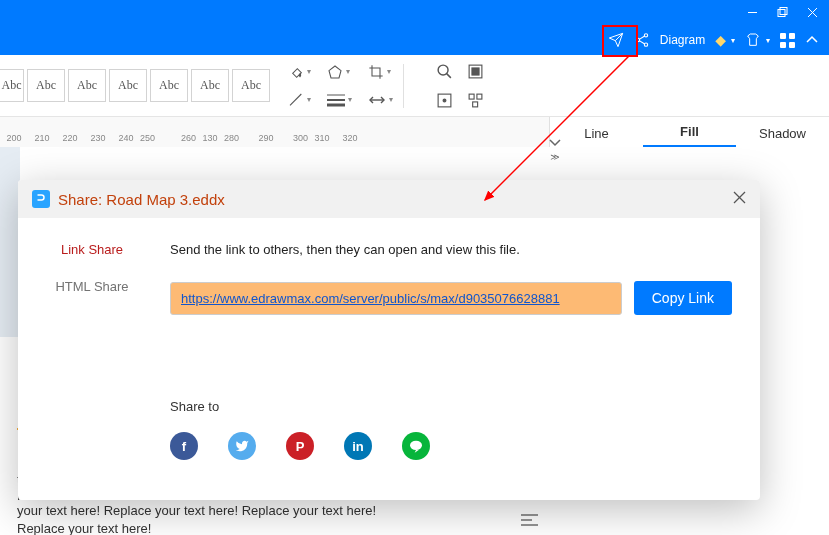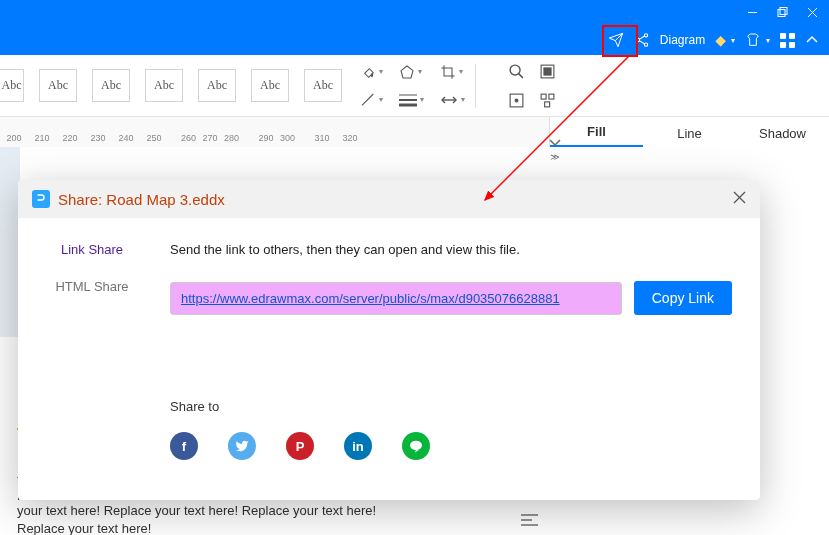--- a/index.html
+++ b/index.html
@@ -4,21 +4,21 @@
 <style>
 *{box-sizing:border-box;margin:0;padding:0;font-family:"Segoe UI",Arial,sans-serif}
 body{width:829px;height:535px;overflow:hidden;background:#fff;font-size:13px;position:relative}
 .titlebar{height:25px;background:#007aff;display:flex;justify-content:flex-end;align-items:center;padding-right:2px}
 .titlebar button{width:30px;height:25px;background:none;border:none;color:#fff;display:inline-flex;align-items:center;justify-content:center;font-size:13px}
 .topbar{height:30px;background:#007aff;display:flex;justify-content:flex-end;align-items:center;padding-right:10px;color:#fff;gap:10px}
 .topbar .item{display:inline-flex;align-items:center;gap:2px;font-size:12px}
 .hl{border:2px solid red;position:absolute;top:25px;left:602px;width:36px;height:32px;z-index:50}
 svg.arrow{position:absolute;top:55px;left:480px;z-index:40;pointer-events:none}
 .ribbon{height:62px;background:#fff;border-bottom:1px solid #e5e5e5;display:flex;align-items:center;padding-left:0px}
-.abc-group{display:flex;gap:15px}
+.abc-group{display:flex;gap:3px}
 .abc-btn{width:38px;height:33px;border:1px solid #d3d3d3;background:#fff;display:flex;align-items:center;justify-content:center;font-size:12px;color:#555;font-family:Georgia,serif}
 .abc-btn.partial{border-left:none;width:24px}
 .tool-group{margin-left:18px;display:grid;grid-template-columns:repeat(3,auto);grid-template-rows:repeat(2,auto);gap:12px 16px;align-items:center}
 .tool-group2{margin-left:22px;display:grid;grid-template-columns:repeat(2,auto);grid-template-rows:repeat(2,auto);gap:12px 14px;align-items:center}
 .tool{color:#555;font-size:14px;display:inline-flex;align-items:center}
 .caret{font-size:8px;margin-left:3px;color:#888}
 .ruler-area{height:30px;display:flex;border-bottom:6px solid #3b82f6}
 .ruler{flex:1;height:30px;position:relative;overflow:hidden;background:#f9f9f9;font-size:9px;color:#888}
 .tabstrip{width:280px;height:30px;display:flex;align-items:flex-end;background:#fff;border-left:1px solid #e0e0e0}
 .tab{flex:1;text-align:center;font-size:13px;padding:6px 0;color:#333}
@@ -30,25 +30,25 @@
 
 .dialog{position:absolute;left:18px;top:180px;width:742px;height:320px;background:#fff;border-radius:4px;box-shadow:0 10px 40px rgba(0,0,0,.25);display:flex;flex-direction:column;overflow:hidden}
 .dlg-head{height:38px;background:#f1f1f1;display:flex;align-items:center;padding:0 14px;gap:8px}
 .dlg-head .title{font-weight:400;font-size:15px;color:#c2410c}
 .dlg-head .spacer{flex:1}
 .dlg-head .close{color:#555;font-size:16px;background:none;border:none}
 .dlg-logo{width:18px;height:18px;border-radius:3px;background:#29a4ff;display:inline-flex;align-items:center;justify-content:center;color:#fff;font-weight:bold;font-size:11px}
 .dlg-body{flex:1;display:flex}
 .dlg-nav{width:148px;padding:24px 0;display:flex;flex-direction:column;align-items:center;gap:22px}
 .dlg-nav-item{font-size:13px;color:#737373}
-.dlg-nav-item.active{color:#4c1d95}
+.dlg-nav-item.active{color:#b91c1c}
 .dlg-main{flex:1;padding:24px 28px 0 4px}
 .desc{font-size:13px;color:#222;margin-bottom:24px}
 .link-row{display:flex;gap:12px;align-items:center}
-.link-box{flex:1;border:1px solid #ccc;border-radius:3px;padding:8px 10px;font-size:13px;color:#1155cc;text-decoration:underline;white-space:nowrap;overflow:hidden;text-overflow:ellipsis;background:#f0abfc}
+.link-box{flex:1;border:1px solid #ccc;border-radius:3px;padding:8px 10px;font-size:13px;color:#1155cc;text-decoration:underline;white-space:nowrap;overflow:hidden;text-overflow:ellipsis;background:#fdba74}
 .copy-btn{background:#007aff;border:none;color:#fff;font-size:14px;padding:9px 18px;border-radius:3px}
 .share-to{margin-top:84px}
 .share-to h4{font-weight:normal;font-size:13px;color:#333;margin-bottom:18px}
 .social{display:flex;gap:30px}
 .sbtn{width:28px;height:28px;border-radius:50%;display:inline-flex;align-items:center;justify-content:center;color:#fff;font-weight:bold;font-size:13px;border:none}
 .fb{background:#3b5998}.tw{background:#55acee}.pin{background:#cb2027}.li{background:#0077b5}.ln{background:#07b53b}
 </style>
 </head>
 <body>
 
@@ -207,40 +207,40 @@
 </div>
 
 <div class="ruler-area">
   <div class="ruler">
     <div style="position:absolute;bottom:4px;left:0;display:flex">
       <span style="width:28px;text-align:center">200</span>
       <span style="width:28px;text-align:center">210</span>
       <span style="width:28px;text-align:center">220</span>
       <span style="width:28px;text-align:center">230</span>
       <span style="width:28px;text-align:center">240</span>
-      <span style="width:28px;text-align:center">250</span>
+      <span style="width:28px;text-align:left">250</span>
       <span style="width:28px;text-align:right">260</span>
-      <span style="width:28px;text-align:center">270</span>
+      <span style="width:28px;text-align:center">130</span>
       <span style="width:28px;">280</span>
       <span style="width:28px;text-align:center">290</span>
-      <span style="width:28px;text-align:left">300</span>
+      <span style="width:28px;text-align:right">300</span>
       <span style="width:28px;text-align:center">310</span>
       <span style="width:28px;text-align:center">320</span>
     </div>
   </div>
   <div class="chev-stack">
     <svg width="18" height="12" viewBox="0 0 18 12" stroke="#666" stroke-width="1.5" fill="none">
         <polyline points="4,3 9,8 14,3"></polyline>
         <polyline points="4,7 9,12 14,7" opacity="0"></polyline>
       </svg>
     <div style="font-size:9px">≫</div>
   </div>
   <div class="tabstrip">
+    <div class="tab">Line</div>
     <div class="tab active">Fill</div>
-    <div class="tab">Line</div>
     <div class="tab">Shadow</div>
   </div>
 </div>
 
 <div class="canvas-bg"></div>
 <div class="orange-T">T</div>
 <div style="position:absolute;left:17px;top:456px;font-size:13px;color:#333">R</div>
 <div style="position:absolute;left:17px;top:472px;font-size:13px;color:#333">te</div>
 <div style="position:absolute;left:17px;top:488px;font-size:13px;color:#333">R</div>
 <div class="canvas-text" style="top:502px">your text here! Replace your text here!  Replace your text here! Replace your text here!</div>

